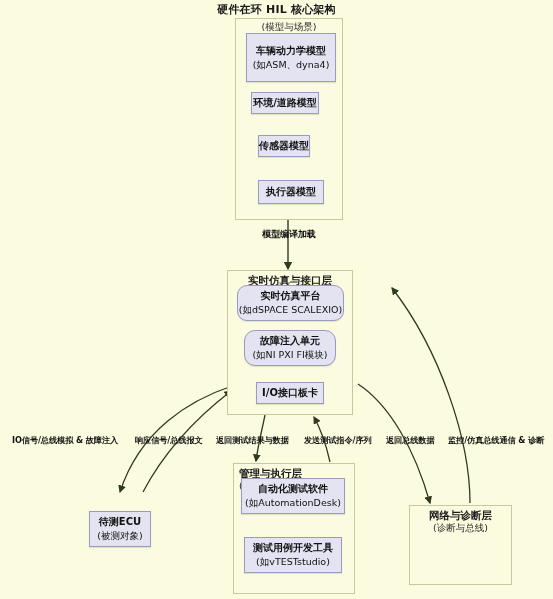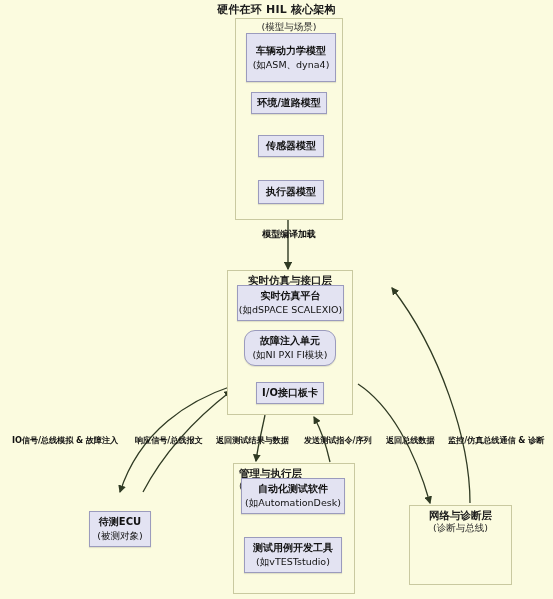--- a/index.html
+++ b/index.html
@@ -138,42 +138,42 @@
   </div>
   <div class="layer-head" style="left:235px; top:21px; width:108px;">
     <span class="l2">(模型与场景)</span>
   </div>
 
   <div class="node" style="left:246px; top:33px; width:90px; height:49px;">
     <span class="n1">车辆动力学模型</span>
     <span class="n2">(如ASM、dyna4)</span>
   </div>
 
-  <div class="node single" style="left:251px; top:92px; width:76px; height:22px;">
+  <div class="node single" style="left:251px; top:92px; width:68px; height:22px;">
     <span class="n1">环境/道路模型</span>
   </div>
 
-  <div class="node single" style="left:258px; top:135px; width:66px; height:22px;">
+  <div class="node single" style="left:258px; top:135px; width:52px; height:22px;">
     <span class="n1">传感器模型</span>
   </div>
 
   <div class="node single" style="left:258px; top:180px; width:66px; height:24px;">
     <span class="n1">执行器模型</span>
   </div>
 
   <div class="edge-label center" style="left:238px; top:228px; width:102px; font-size:9px;">模型编译加载</div>
 
   <div class="layer" style="left:227px; top:270px; width:126px; height:145px;">
   </div>
   <div class="layer-head" style="left:227px; top:273px; width:126px;">
     <span class="l1">实时仿真与接口层</span>
     <span class="l2">(计算与I/O连接)</span>
   </div>
 
-  <div class="node" style="left:237px; top:285px; width:107px; height:36px;">
+  <div class="node" style="left:237px; top:285px; width:107px; height:36px;border-radius:10px;">
     <span class="n1">实时仿真平台</span>
     <span class="n2">(如dSPACE SCALEXIO)</span>
   </div>
 
   <div class="node" style="left:244px; top:330px; width:92px; height:36px;border-radius:11px;">
     <span class="n1">故障注入单元</span>
     <span class="n2">(如NI PXI FI模块)</span>
   </div>
 
   <div class="node single" style="left:256px; top:382px; width:68px; height:22px;">

